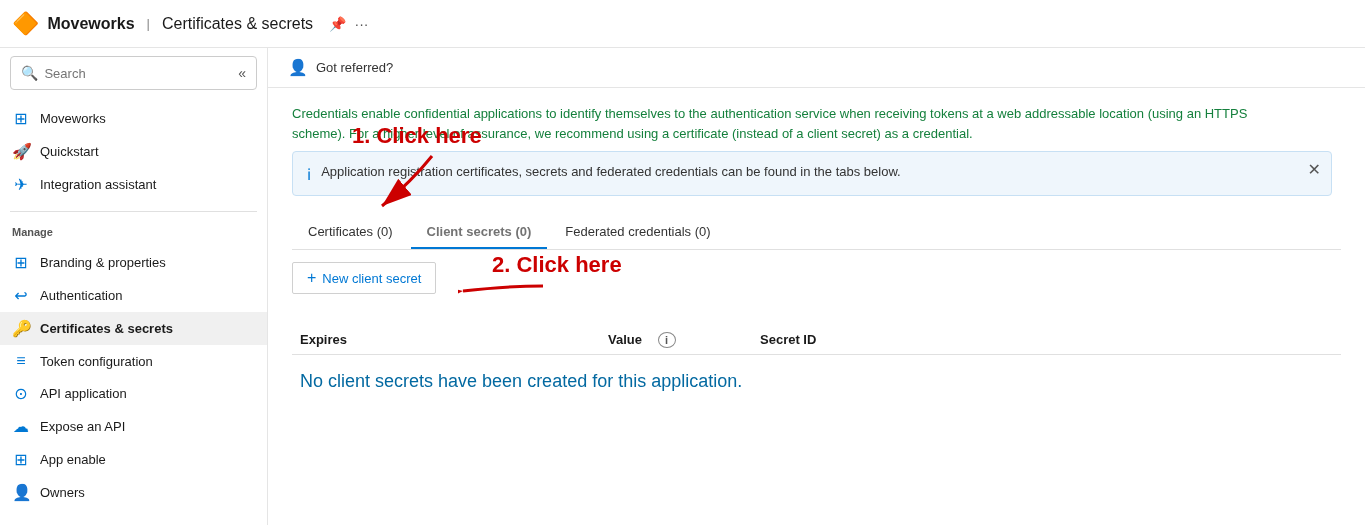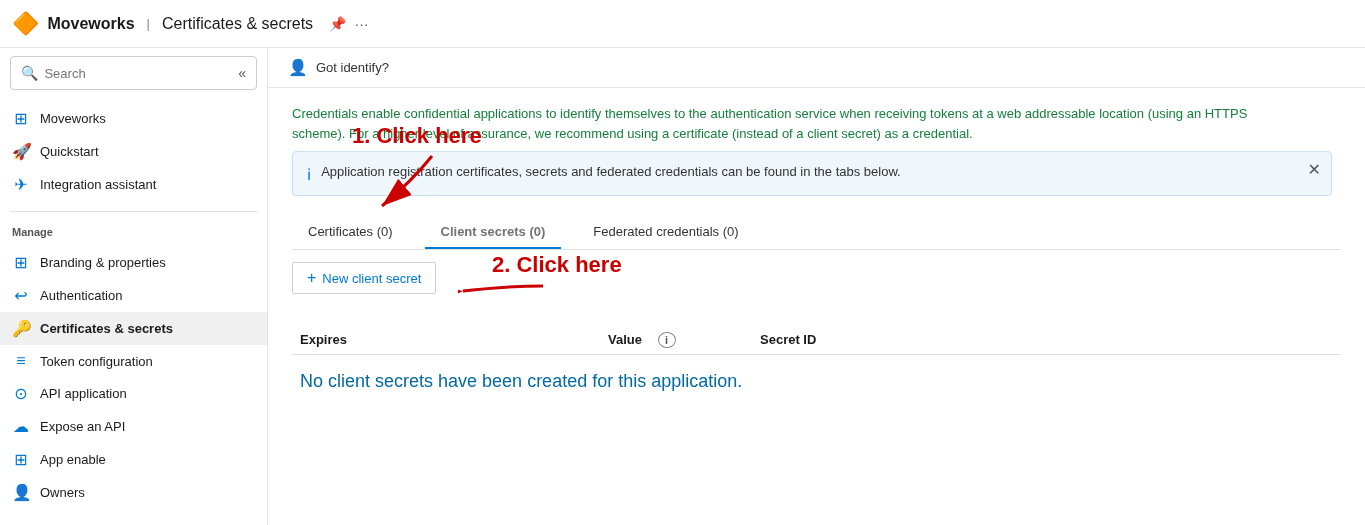--- a/index.html
+++ b/index.html
@@ -34,21 +34,21 @@
     .main-feedback { display: flex; align-items: center; gap: 8px; padding: 10px 20px; border-bottom: 1px solid #e5e5e5; font-size: 13px; color: #333; }
     .main-content { padding: 16px 24px; flex: 1; }
     .credentials-desc { font-size: 13px; color: #15803d; line-height: 1.5; margin-bottom: 8px; max-width: 960px; }
 
     
     .info-banner { display: flex; align-items: flex-start; gap: 10px; background: #eff6fc; border: 1px solid #c7e0f4; border-radius: 4px; padding: 10px 14px; margin-bottom: 16px; position: relative; max-width: 1040px; }
     .info-banner .text { font-size: 13px; color: #333; line-height: 1.5; }
     .info-banner .close { position: absolute; right: 10px; top: 8px; cursor: pointer; color: #555; font-size: 16px; }
 
     
-    .tabs { display: flex; gap: 16px; border-bottom: 1px solid #e0e0e0; margin-bottom: 12px; }
+    .tabs { display: flex; gap: 2px; border-bottom: 1px solid #e0e0e0; margin-bottom: 12px; }
     .tab { padding: 8px 16px; cursor: pointer; font-size: 13px; color: #333; border-bottom: 2px solid transparent; }
     .tab.active { color: #737373; border-bottom: 2px solid #0078d4; font-weight: 600; }
 
     
     .secret-desc { font-size: 13px; color: #333; margin-bottom: 14px; max-width: 800px; }
 
     
     .new-secret-btn { display: flex; align-items: center; gap: 6px; border: 1px solid #d0d0d0; border-radius: 2px; padding: 6px 14px; cursor: pointer; font-size: 13px; color: #0078d4; background: #fff; width: fit-content; margin-bottom: 16px; }
     .new-secret-btn .plus { font-size: 16px; font-weight: 300; }
 
@@ -130,21 +130,21 @@
       <li>
         <span class="icon">👤</span>
         <span>Owners</span>
       </li>
     </ul>
   </div>
 
   <div class="main">
     <div class="main-feedback">
       <span style="color:#0078d4; font-size:16px;">👤</span>
-      <span>Got identify?</span>
+      <span>Got referred?</span>
     </div>
     <div class="main-content">
       <p class="credentials-desc">Credentials enable confidential applications to identify themselves to the authentication service when receiving tokens at a web addressable location (using an HTTPS scheme). For a higher level of assurance, we recommend using a certificate (instead of a client secret) as a credential.</p>
 
       
       <div style="position:relative; margin-bottom:20px;">
 
         <div style="position:absolute; top:-28px; left:60px; font-size:22px; font-weight:700; color:#cc0000; z-index:10; white-space:nowrap;">1. Click here</div>
 
         <svg style="position:absolute; top:0px; left:80px; z-index:10; pointer-events:none;" width="120" height="60">

